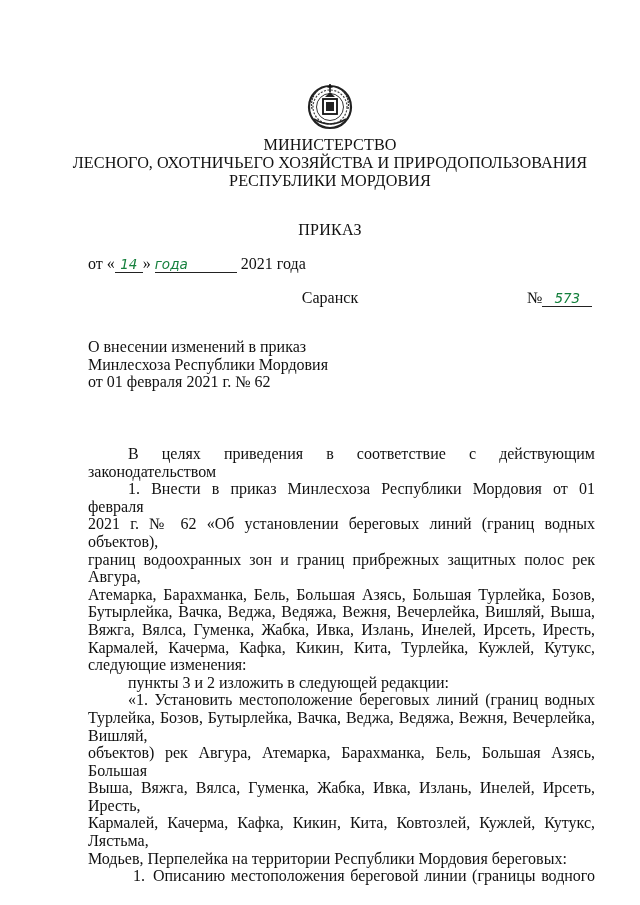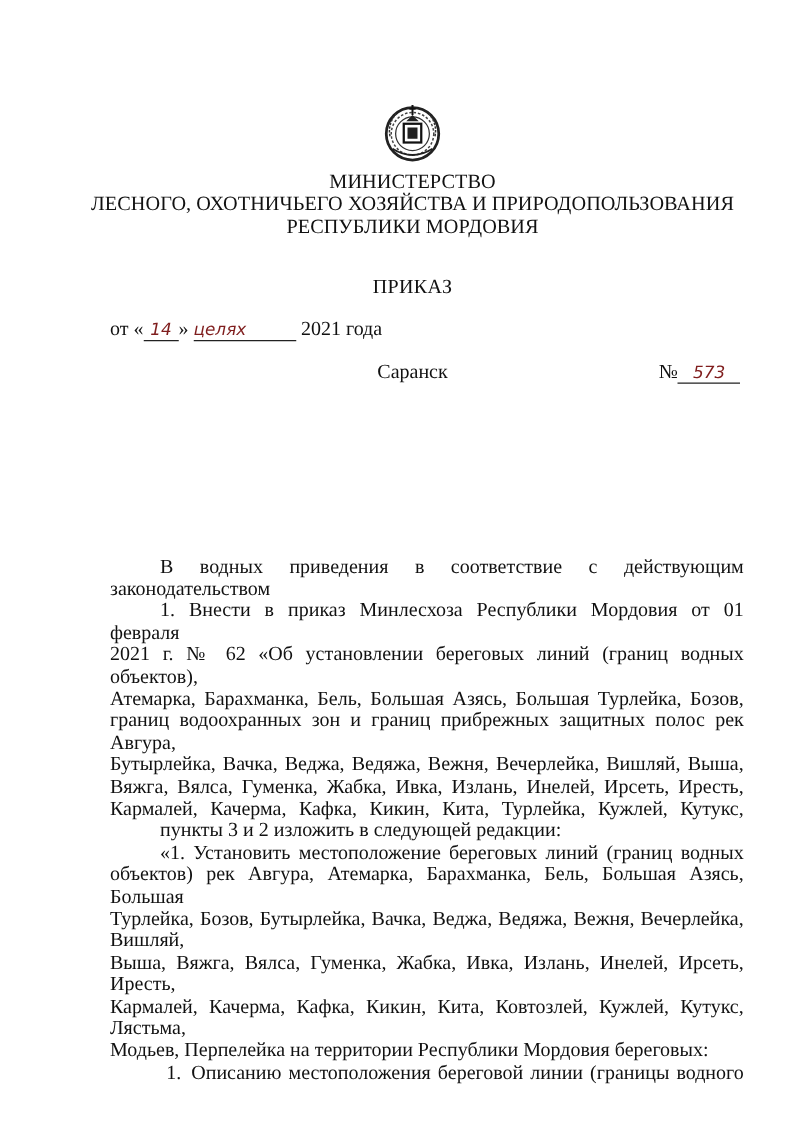--- a/index.html
+++ b/index.html
@@ -7,21 +7,21 @@
          font-family: "Liberation Serif", "DejaVu Serif", serif; color: #111; }
   .page { position: absolute; left: 0; top: 0; width: 640px; height: 708px; }
   .emblem { position: absolute; left: 305px; top: 79px; width: 50px; height: 52px; }
   .ministry { position: absolute; left: 0; width: 660px; top: 136px; text-align: center;
               font-size: 16.2px; line-height: 18px; letter-spacing: 0.05px; }
   .ministry div { white-space: nowrap; }
   .order-title { position: absolute; left: 0; width: 660px; top: 221px; text-align: center;
                  font-size: 16px; letter-spacing: 0.3px; }
   .date-line { position: absolute; left: 88px; top: 255px; font-size: 16px; white-space: nowrap; }
   .hand { font-family: "DejaVu Sans", sans-serif; font-style: italic; font-size: 13.5px;
-          color: #7f1d1d; display: inline-block; border-bottom: 1px solid #222; text-align: center;
+          color: #15803d; display: inline-block; border-bottom: 1px solid #222; text-align: center;
           line-height: 15px; }
   .hand.day { width: 28px; }
   .hand.month { width: 82px; text-align: left; }
   .number-line { position: absolute; left: 527px; top: 255px; font-size: 16px; white-space: nowrap; }
   .hand.num { width: 50px; margin-top: 36px; }
   .city { position: absolute; left: 0; width: 660px; top: 289px; text-align: center; font-size: 16px; }
   .subject { position: absolute; left: 88px; top: 338px; font-size: 16px; line-height: 17.5px; }
   .body { position: absolute; left: 88px; width: 507px; top: 445px; font-size: 16px; line-height: 17.6px; }
   .body p { margin: 0; text-align: justify; text-align-last: justify; }
   .body p.last { text-align-last: left; }
@@ -54,46 +54,52 @@
 
   <div class="ministry">
     <div>МИНИСТЕРСТВО</div>
     <div>ЛЕСНОГО, ОХОТНИЧЬЕГО ХОЗЯЙСТВА И ПРИРОДОПОЛЬЗОВАНИЯ</div>
     <div>РЕСПУБЛИКИ МОРДОВИЯ</div>
   </div>
 
   <div class="order-title">ПРИКАЗ</div>
 
   <div class="date-line">
-    <span>от «</span><span class="hand day">14</span><span>» </span><span class="hand month">целях</span><span> 2021 года</span>
+    <span>от «</span><span class="hand day">14</span><span>» </span><span class="hand month">года</span><span> 2021 года</span>
   </div>
 
   <div class="number-line">
     <span>№</span><span class="hand num">573</span>
   </div>
 
   <div class="city">Саранск</div>
 
+  <div class="subject">
+    <div>О внесении изменений в приказ</div>
+    <div>Минлесхоза Республики Мордовия</div>
+    <div>от 01 февраля 2021 г. № 62</div>
+  </div>
 
   <div class="body">
-    <p class="indent">В водных приведения в соответствие с действующим законодательством</p>
+    <p class="indent">В целях приведения в соответствие с действующим законодательством</p>
 
     <p class="indent">1. Внести в приказ Минлесхоза Республики Мордовия от 01 февраля</p>
     <p>2021 г. № 62 «Об установлении береговых линий (границ водных объектов),</p>
+    <p>границ водоохранных зон и границ прибрежных защитных полос рек Авгура,</p>
     <p>Атемарка, Барахманка, Бель, Большая Азясь, Большая Турлейка, Бозов,</p>
-    <p>границ водоохранных зон и границ прибрежных защитных полос рек Авгура,</p>
     <p>Бутырлейка, Вачка, Веджа, Ведяжа, Вежня, Вечерлейка, Вишляй, Выша,</p>
     <p>Вяжга, Вялса, Гуменка, Жабка, Ивка, Излань, Инелей, Ирсеть, Иресть,</p>
     <p>Кармалей, Качерма, Кафка, Кикин, Кита, Турлейка, Кужлей, Кутукс,</p>
+    <p class="last">следующие изменения:</p>
 
     <p class="indent-left">пункты 3 и 2 изложить в следующей редакции:</p>
 
     <p class="indent">«1. Установить местоположение береговых линий (границ водных</p>
+    <p>Турлейка, Бозов, Бутырлейка, Вачка, Веджа, Ведяжа, Вежня, Вечерлейка, Вишляй,</p>
     <p>объектов) рек Авгура, Атемарка, Барахманка, Бель, Большая Азясь, Большая</p>
-    <p>Турлейка, Бозов, Бутырлейка, Вачка, Веджа, Ведяжа, Вежня, Вечерлейка, Вишляй,</p>
     <p>Выша, Вяжга, Вялса, Гуменка, Жабка, Ивка, Излань, Инелей, Ирсеть, Иресть,</p>
     <p>Кармалей, Качерма, Кафка, Кикин, Кита, Ковтозлей, Кужлей, Кутукс, Лястьма,</p>
     <p class="last">Модьев, Перпелейка на территории Республики Мордовия береговых:</p>
 
     <ul class="list">
       <li>
         <span class="num">1.</span>
         <p>Описанию местоположения береговой линии (границы водного</p>
 
       </li>

